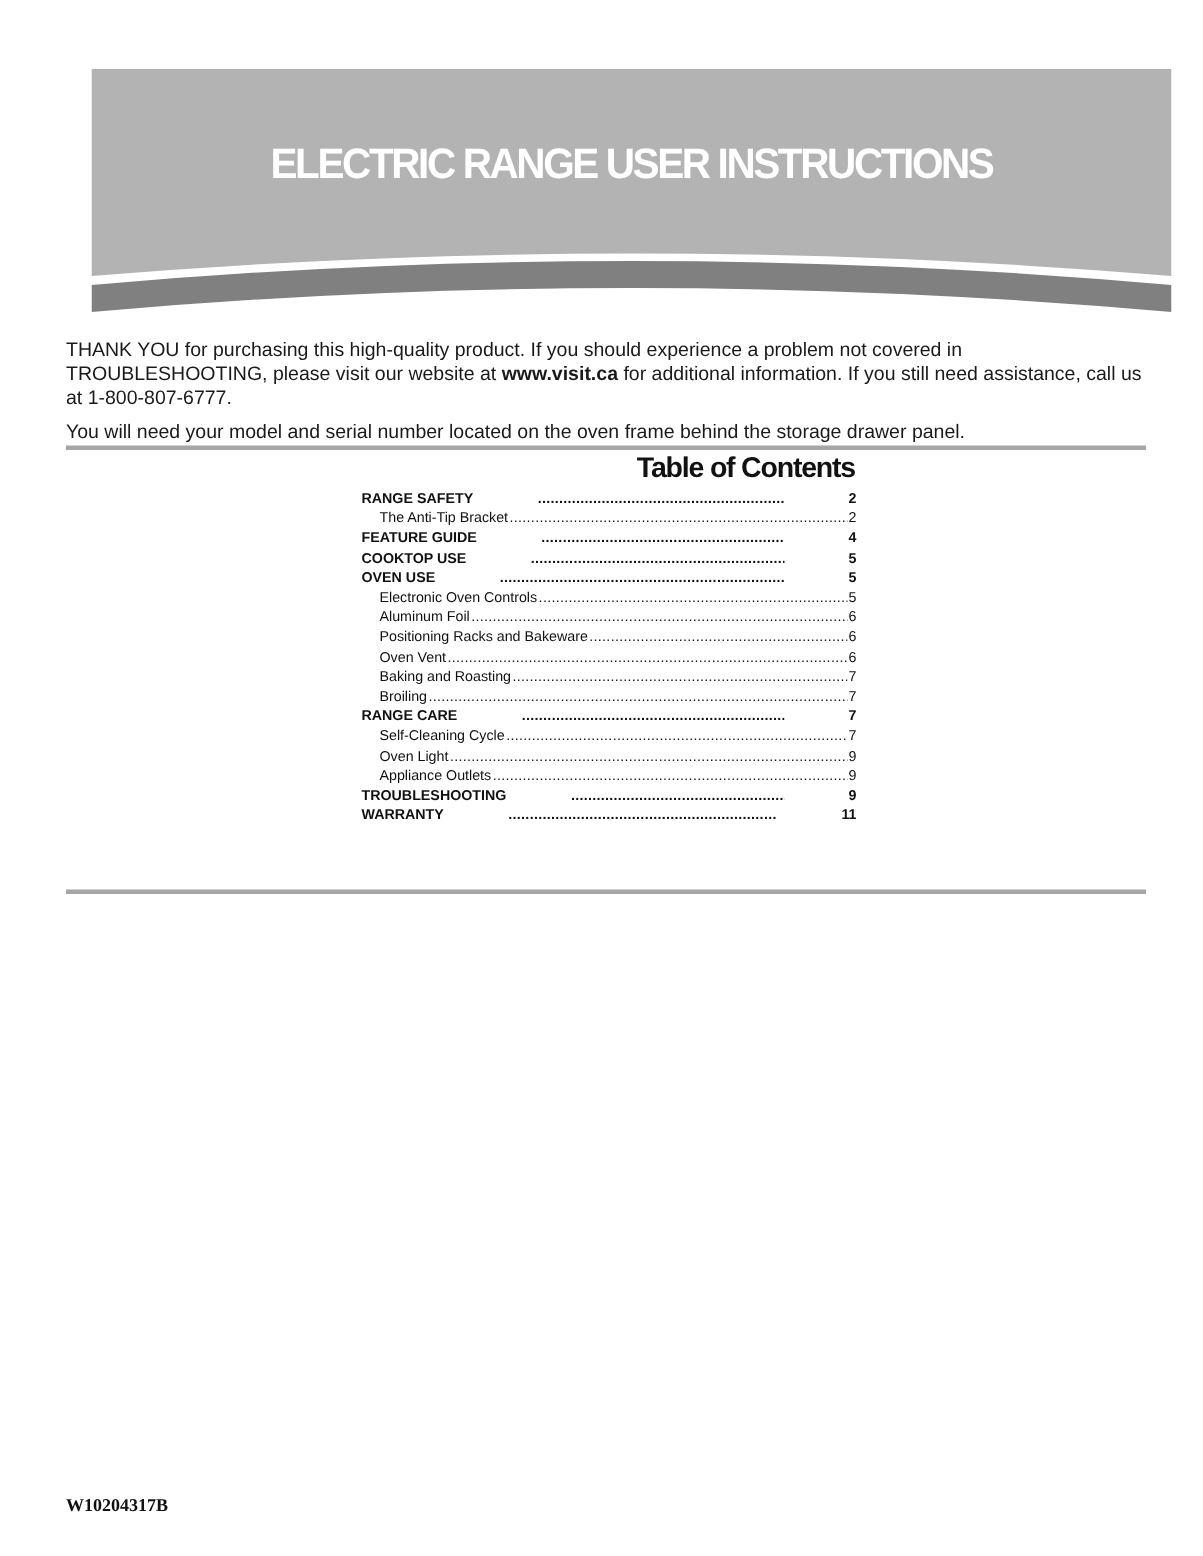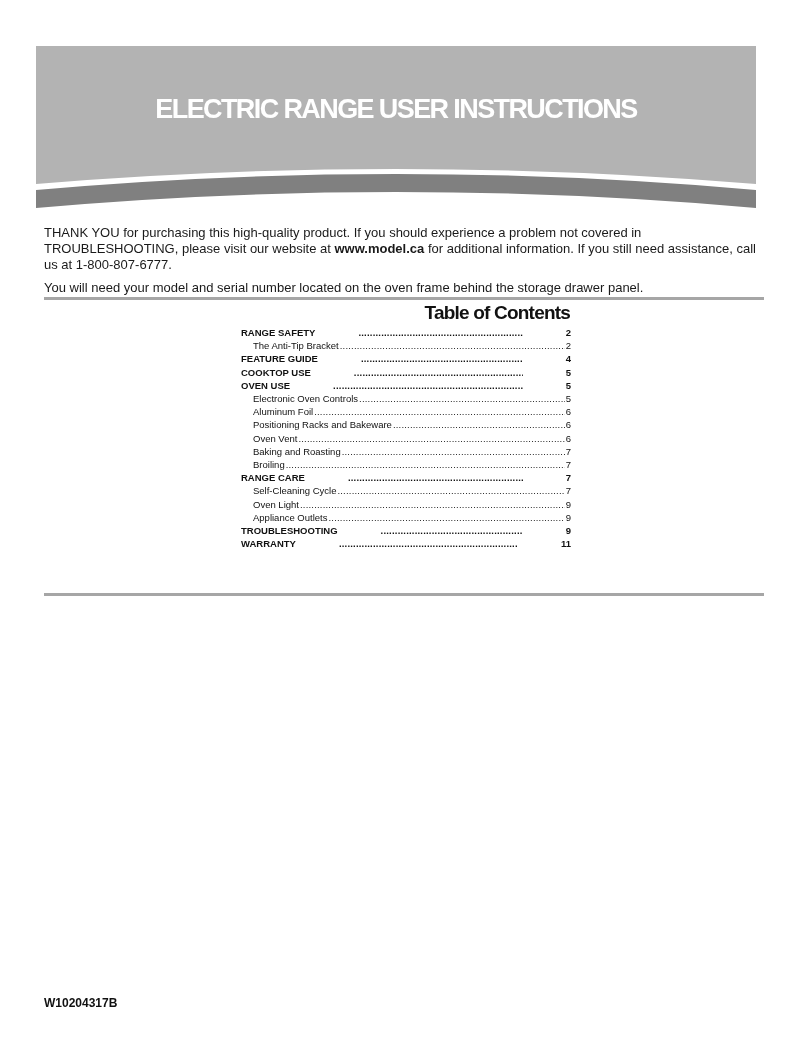--- a/index.html
+++ b/index.html
@@ -1,51 +1,51 @@
 <!DOCTYPE html>
 <html><head>
 <meta charset="utf-8">
 <style>
   html, body { margin: 0; padding: 0; background: #ffffff; }
   body { width: 802px; height: 1037px; position: relative; overflow: hidden;
          font-family: "Liberation Sans", sans-serif; color: #111; }
-  .banner { position: absolute; left: 36px; top: 46px; width: 720px; height: 164px; }
+  .banner { position: absolute; left: 61px; top: 46px; width: 720px; height: 164px; }
   .banner svg { position: absolute; left: 0; top: 0; }
   .banner-title { position: absolute; left: 0; top: 48px; width: 720px; text-align: center;
                   color: #ffffff; font-family: "Liberation Sans", sans-serif; font-weight: bold;
                   font-size: 27px; letter-spacing: -1.6px; transform: scaleY(1.05); }
   .intro { position: absolute; left: 44px; top: 225px; width: 720px; font-size: 13px; line-height: 16px; color: #1a1a1a; }
   .intro p { margin: 0 0 7px 0; }
   .intro b { font-weight: bold; }
   .rule { position: absolute; left: 44px; width: 720px; height: 3px; background: #a6a6a6; }
   .toc-title { position: absolute; left: 240px; top: 302px; width: 330px; text-align: right;
                font-size: 19px; font-weight: bold; letter-spacing: -0.8px; color: #111; }
   .toc { position: absolute; left: 241px; top: 326px; width: 330px; font-size: 9.5px; line-height: 13.2px; }
   .toc-row { display: flex; align-items: baseline; white-space: nowrap; }
   .toc-row.main { font-weight: bold; gap: 42px; }
   .toc-row.sub { padding-left: 12px; font-weight: normal; }
   .toc-row .lbl { flex: 0 0 auto; }
   .toc-row .dots { flex: 1 1 auto; overflow: hidden; margin: 0 1px; }
   .toc-row .dots::after { content: "................................................................................................................................................................................................................"; letter-spacing: 0.2px; }
   .toc-row .pg { flex: 0 0 auto; }
-  .docnum { position: absolute; left: 44px; top: 996px; font-size: 12px; font-weight: bold; color: #111; }
+  .docnum { position: absolute; left: 44px; top: 996px; font-size: 12px; font-weight: bold; color: #111; font-family: Liberation Serif, serif; }
 </style>
 </head>
 <body>
 
 <div class="banner">
   <svg width="720" height="164" viewBox="0 0 720 164">
     <path d="M0 0 H720 V138 Q360 108 0 138 Z" fill="#b3b3b3"></path>
     <path d="M0 144 Q360 112 720 144 V162 Q360 130 0 162 Z" fill="#808080"></path>
   </svg>
   <div class="banner-title">ELECTRIC RANGE USER INSTRUCTIONS</div>
 </div>
 
 <div class="intro">
-  <p><span>THANK YOU for purchasing this high-quality product. If you should experience a problem not covered in TROUBLESHOOTING, please visit our website at </span><b>www.model.ca</b><span> for additional information. If you still need assistance, call us at 1-800-807-6777.</span></p>
+  <p><span>THANK YOU for purchasing this high-quality product. If you should experience a problem not covered in TROUBLESHOOTING, please visit our website at </span><b>www.visit.ca</b><span> for additional information. If you still need assistance, call us at 1-800-807-6777.</span></p>
   <p>You will need your model and serial number located on the oven frame behind the storage drawer panel.</p>
 </div>
 
 <div class="rule" style="top:297px;"></div>
 
 <div class="toc-title">Table of Contents</div>
 
 <div class="toc" id="toc">
     <div class="toc-row main">
       <span class="lbl">RANGE SAFETY</span>

